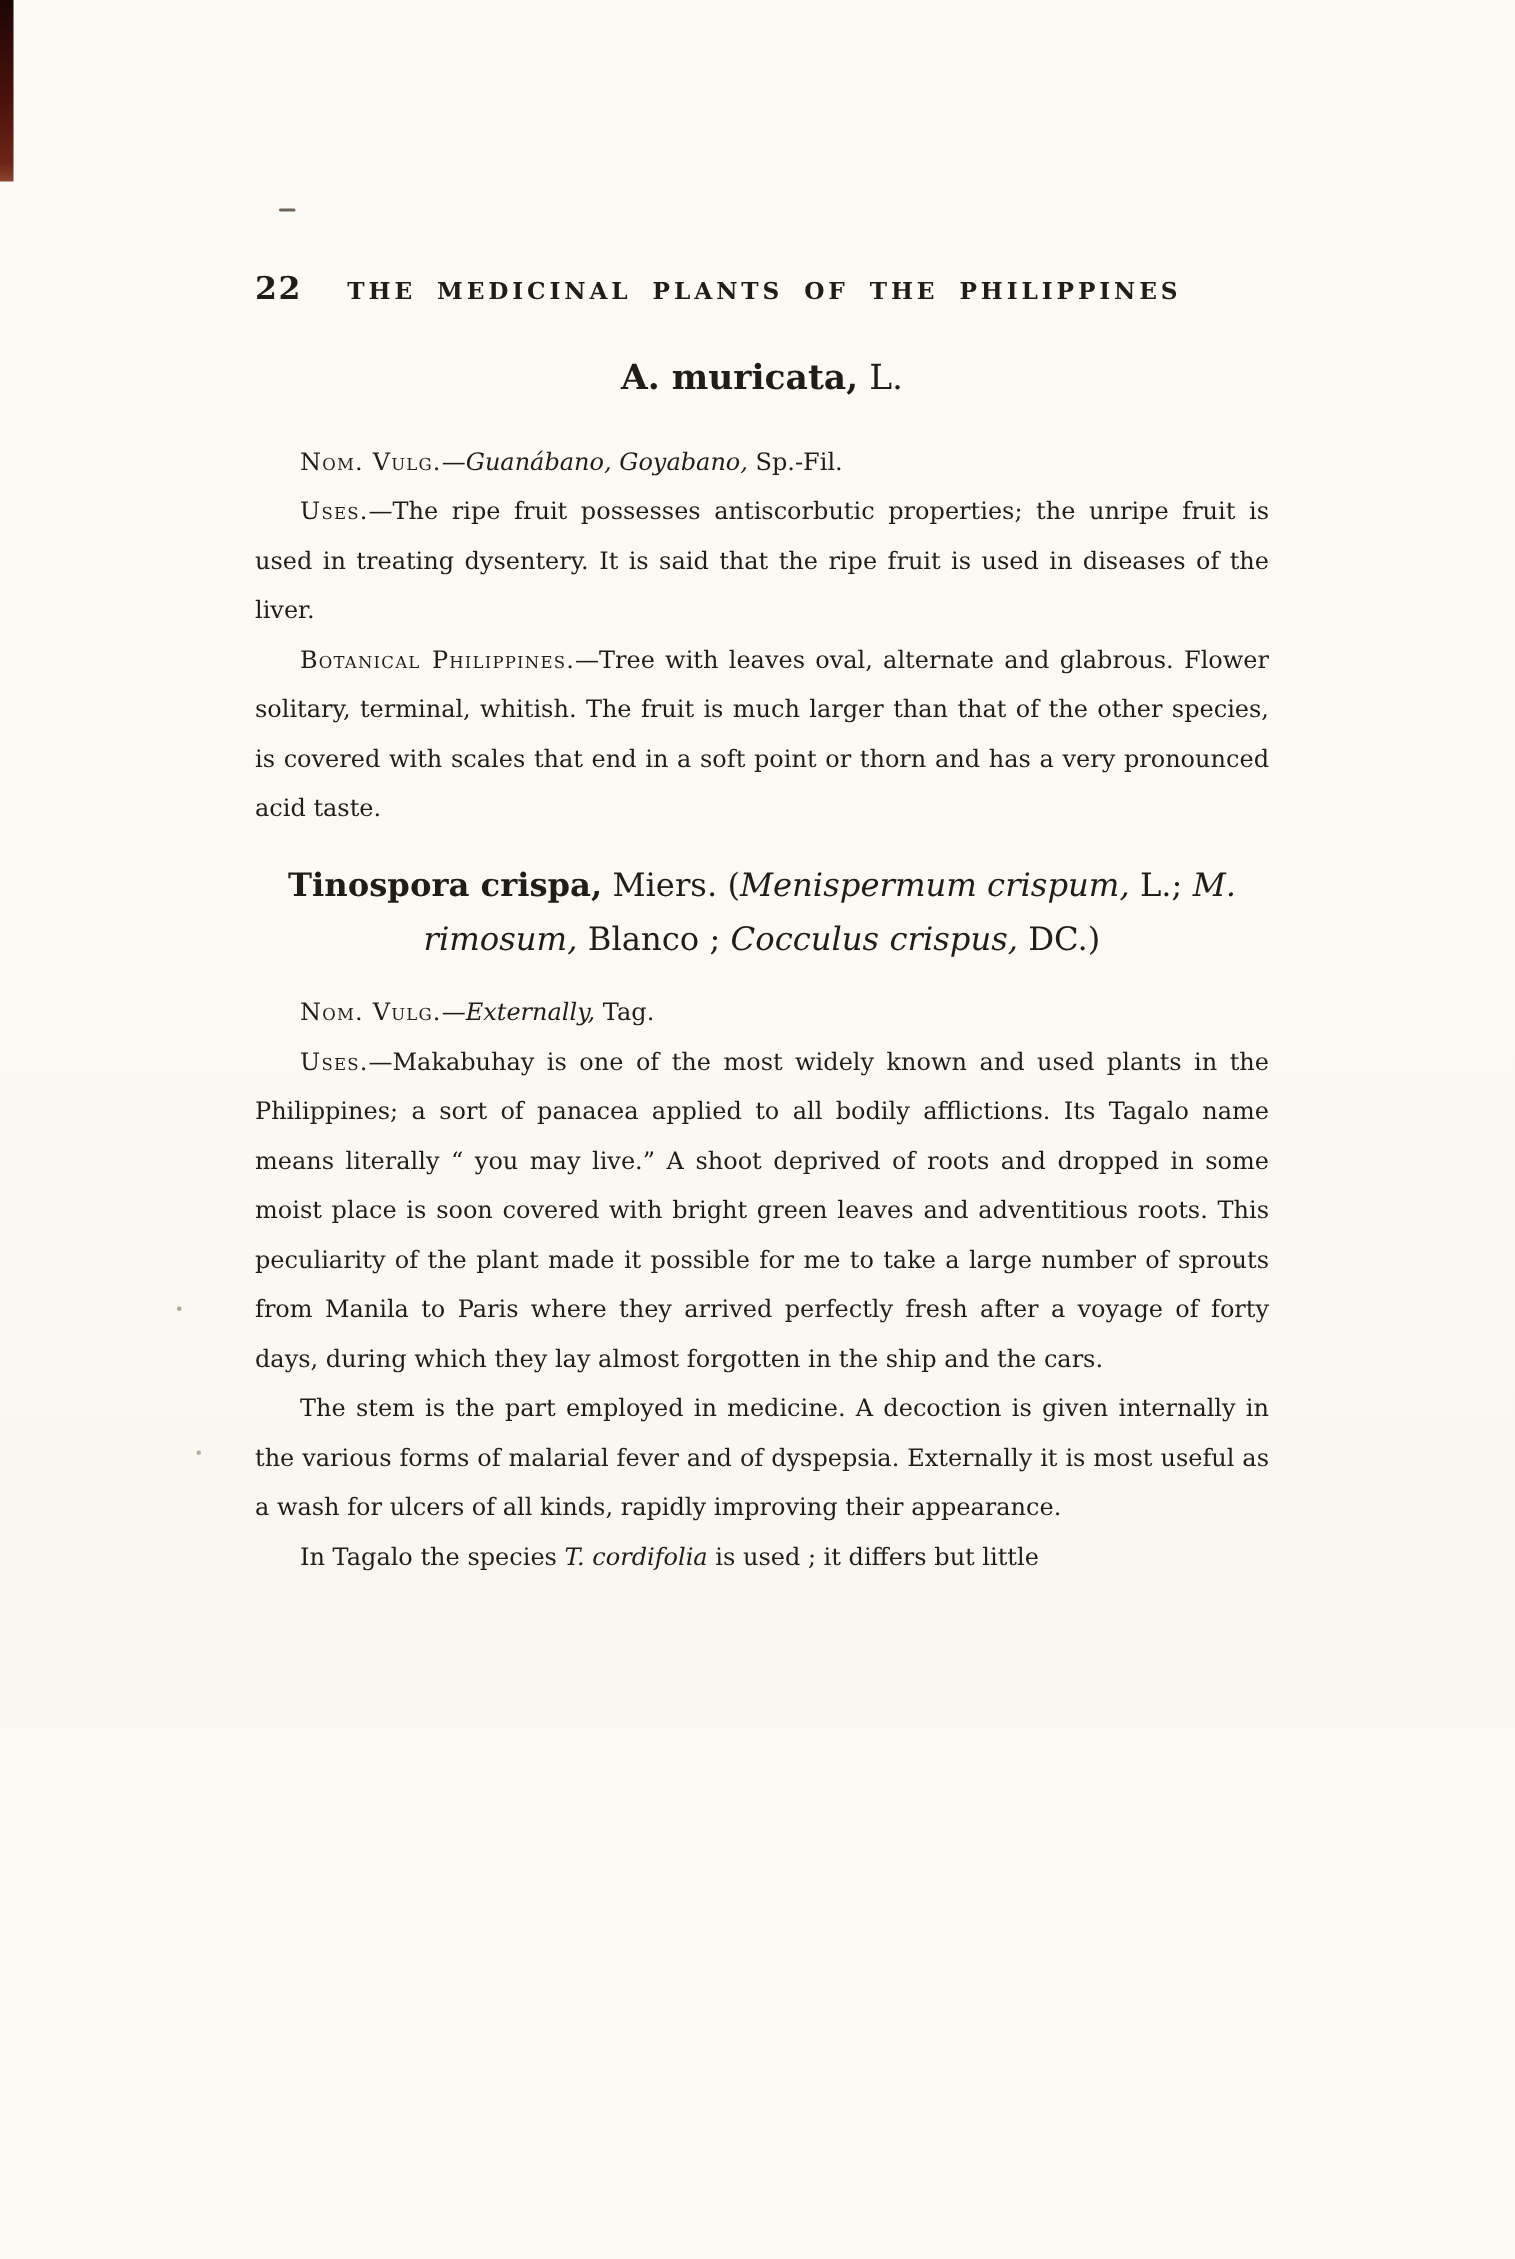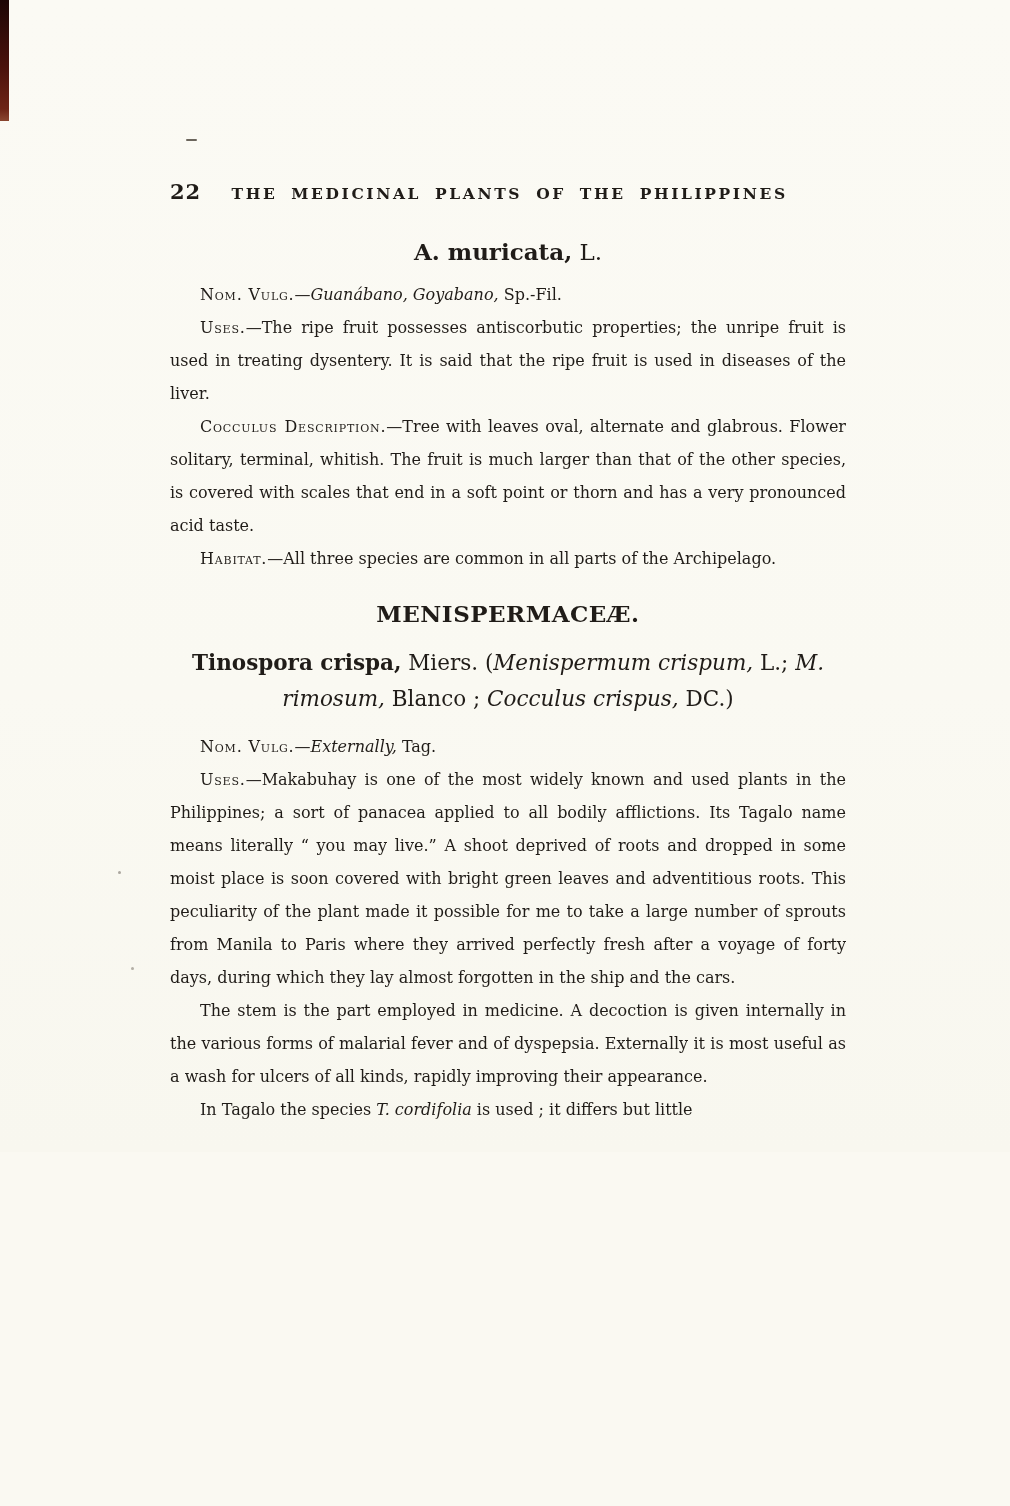--- a/index.html
+++ b/index.html
@@ -50,21 +50,21 @@
     text-align: center;
     font-weight: bold;
     font-size: 15.5px;
     letter-spacing: 2.6px;
     word-spacing: 6px;
     padding-right: 28px;
     margin-top: 12px;
   }
 
   .species-head {
-    margin: 34px 0 13px 0;
+    margin: 34px 0 26px 0;
     text-align: center;
     font-size: 23px;
     font-weight: normal;
   }
   .body-para {
     margin: 0;
     font-size: 16px;
     line-height: 33px;
     text-align: justify;
     text-indent: 30px;
@@ -112,24 +112,22 @@
 
     <div class="running-head">
       <span class="pagenum">22</span>
       <span class="runtitle">THE MEDICINAL PLANTS OF THE PHILIPPINES</span>
     </div>
 
     <h2 class="species-head"><span class="run-bold">A. muricata,</span><span class="run-normal"> L.</span></h2>
 
     <p class="body-para"><span class="run-smallcaps">Nom. Vulg.</span><span class="run-normal">—</span><span class="run-italic">Guanábano, Goyabano,</span><span class="run-normal"> Sp.-Fil.</span></p>
     <p class="body-para"><span class="run-smallcaps">Uses.</span><span class="run-normal">—The ripe fruit possesses antiscorbutic properties; the unripe fruit is used in treating dysentery. It is said that the ripe fruit is used in diseases of the liver.</span></p>
-    <p class="body-para"><span class="run-smallcaps">Cocculus Description.</span><span class="run-normal">—Tree with leaves oval, alternate and glabrous. Flower solitary, terminal, whitish. The fruit is much larger than that of the other species, is covered with scales that end in a soft point or thorn and has a very pronounced acid taste.</span></p>
-    <p class="body-para"><span class="run-smallcaps">Habitat.</span><span class="run-normal">—All three species are common in all parts of the Archipelago.</span></p>
+    <p class="body-para"><span class="run-smallcaps">Botanical Philippines.</span><span class="run-normal">—Tree with leaves oval, alternate and glabrous. Flower solitary, terminal, whitish. The fruit is much larger than that of the other species, is covered with scales that end in a soft point or thorn and has a very pronounced acid taste.</span></p>
 
-    <h1 class="family-head">MENISPERMACEÆ.</h1>
 
     <div class="species-block"><span class="run-bold">Tinospora crispa,</span><span class="run-normal"> Miers. (</span><span class="run-italic">Menispermum crispum,</span><span class="run-normal"> L.; </span><span class="run-italic">M. rimosum,</span><span class="run-normal"> Blanco ; </span><span class="run-italic">Cocculus crispus,</span><span class="run-normal"> DC.)</span></div>
 
     <p class="body-para after-species"><span class="run-smallcaps">Nom. Vulg.</span><span class="run-normal">—</span><span class="run-italic">Externally,</span><span class="run-normal"> Tag.</span></p>
     <p class="body-para"><span class="run-smallcaps">Uses.</span><span class="run-normal">—Makabuhay is one of the most widely known and used plants in the Philippines; a sort of panacea applied to all bodily afflictions. Its Tagalo name means literally “ you may live.” A shoot deprived of roots and dropped in some moist place is soon covered with bright green leaves and adventitious roots. This peculiarity of the plant made it possible for me to take a large number of sprouts from Manila to Paris where they arrived perfectly fresh after a voyage of forty days, during which they lay almost forgotten in the ship and the cars.</span></p>
     <p class="body-para"><span class="run-normal">The stem is the part employed in medicine. A decoction is given internally in the various forms of malarial fever and of dyspepsia. Externally it is most useful as a wash for ulcers of all kinds, rapidly improving their appearance.</span></p>
     <p class="body-para"><span class="run-normal">In Tagalo the species </span><span class="run-italic">T. cordifolia</span><span class="run-normal"> is used ; it differs but little</span></p>
 
   </div>
 </div>

